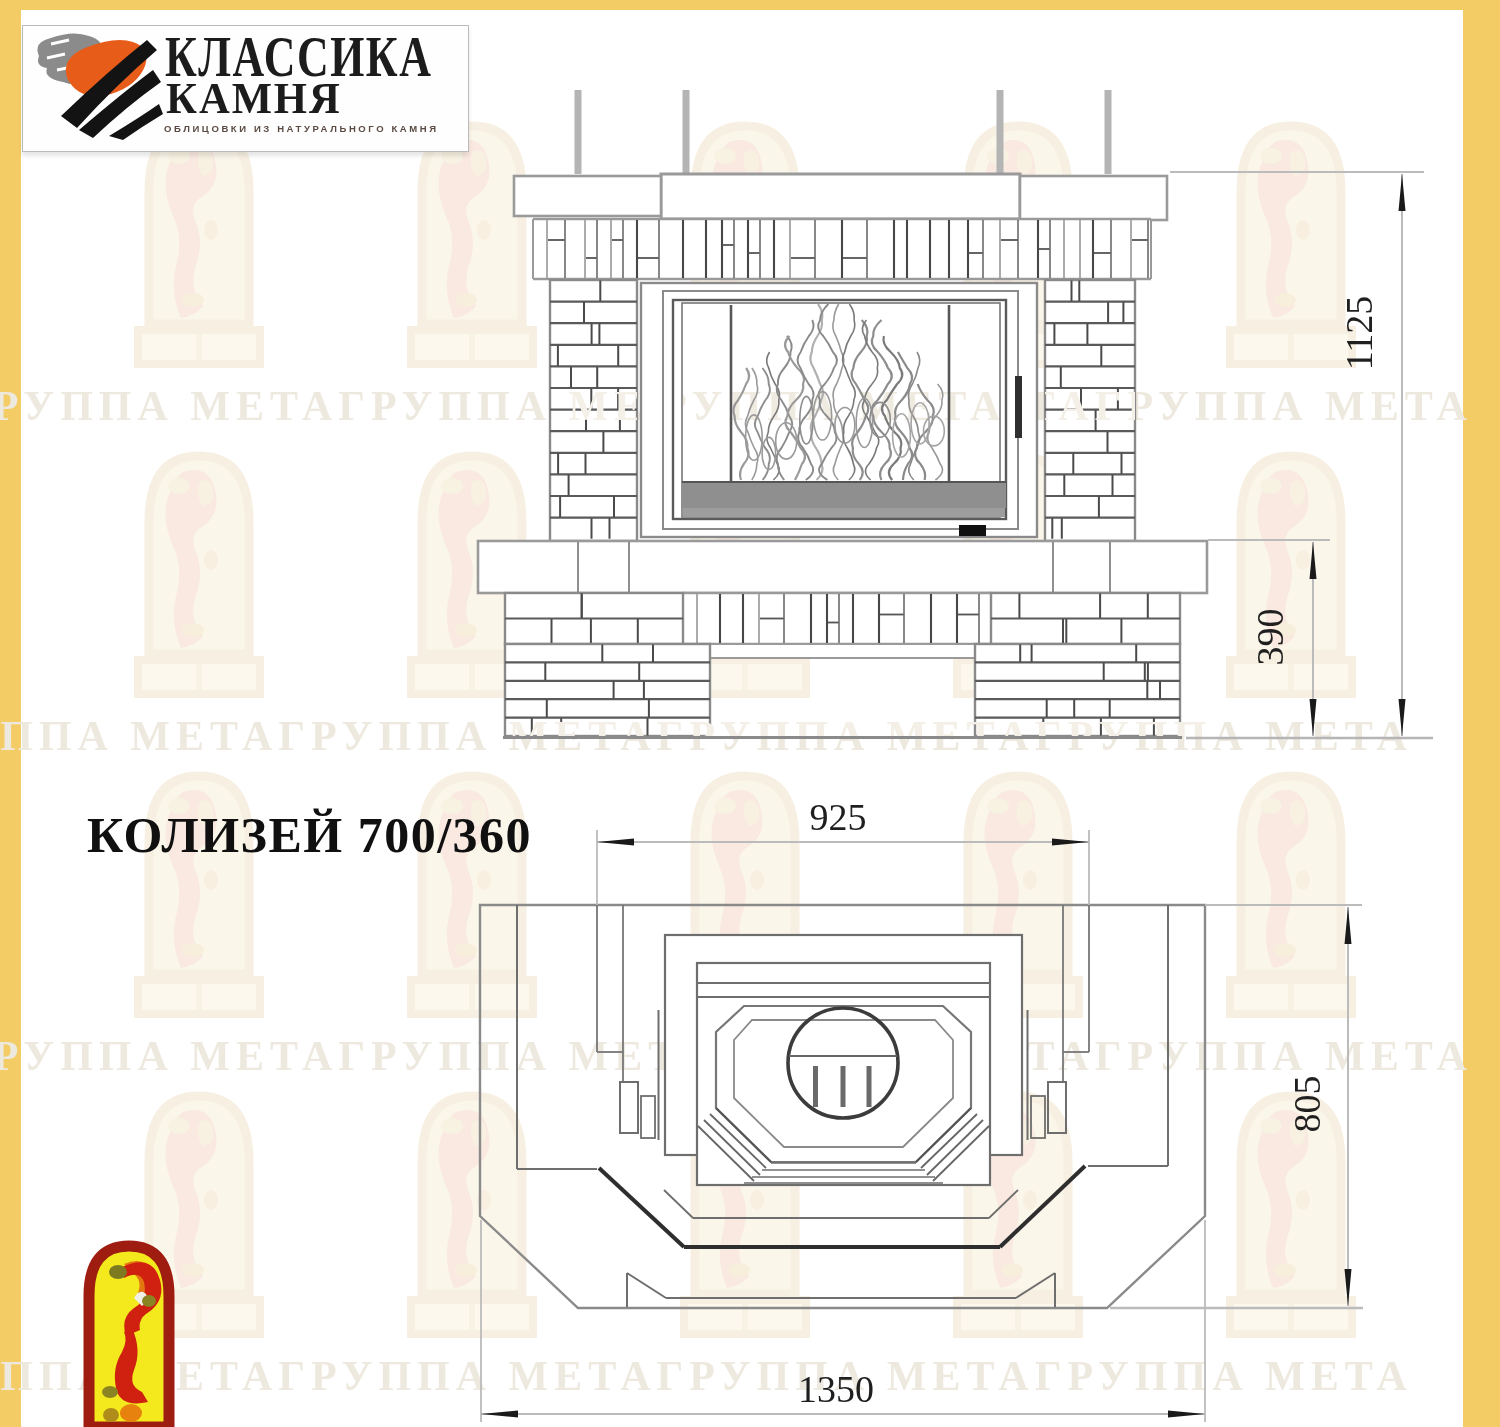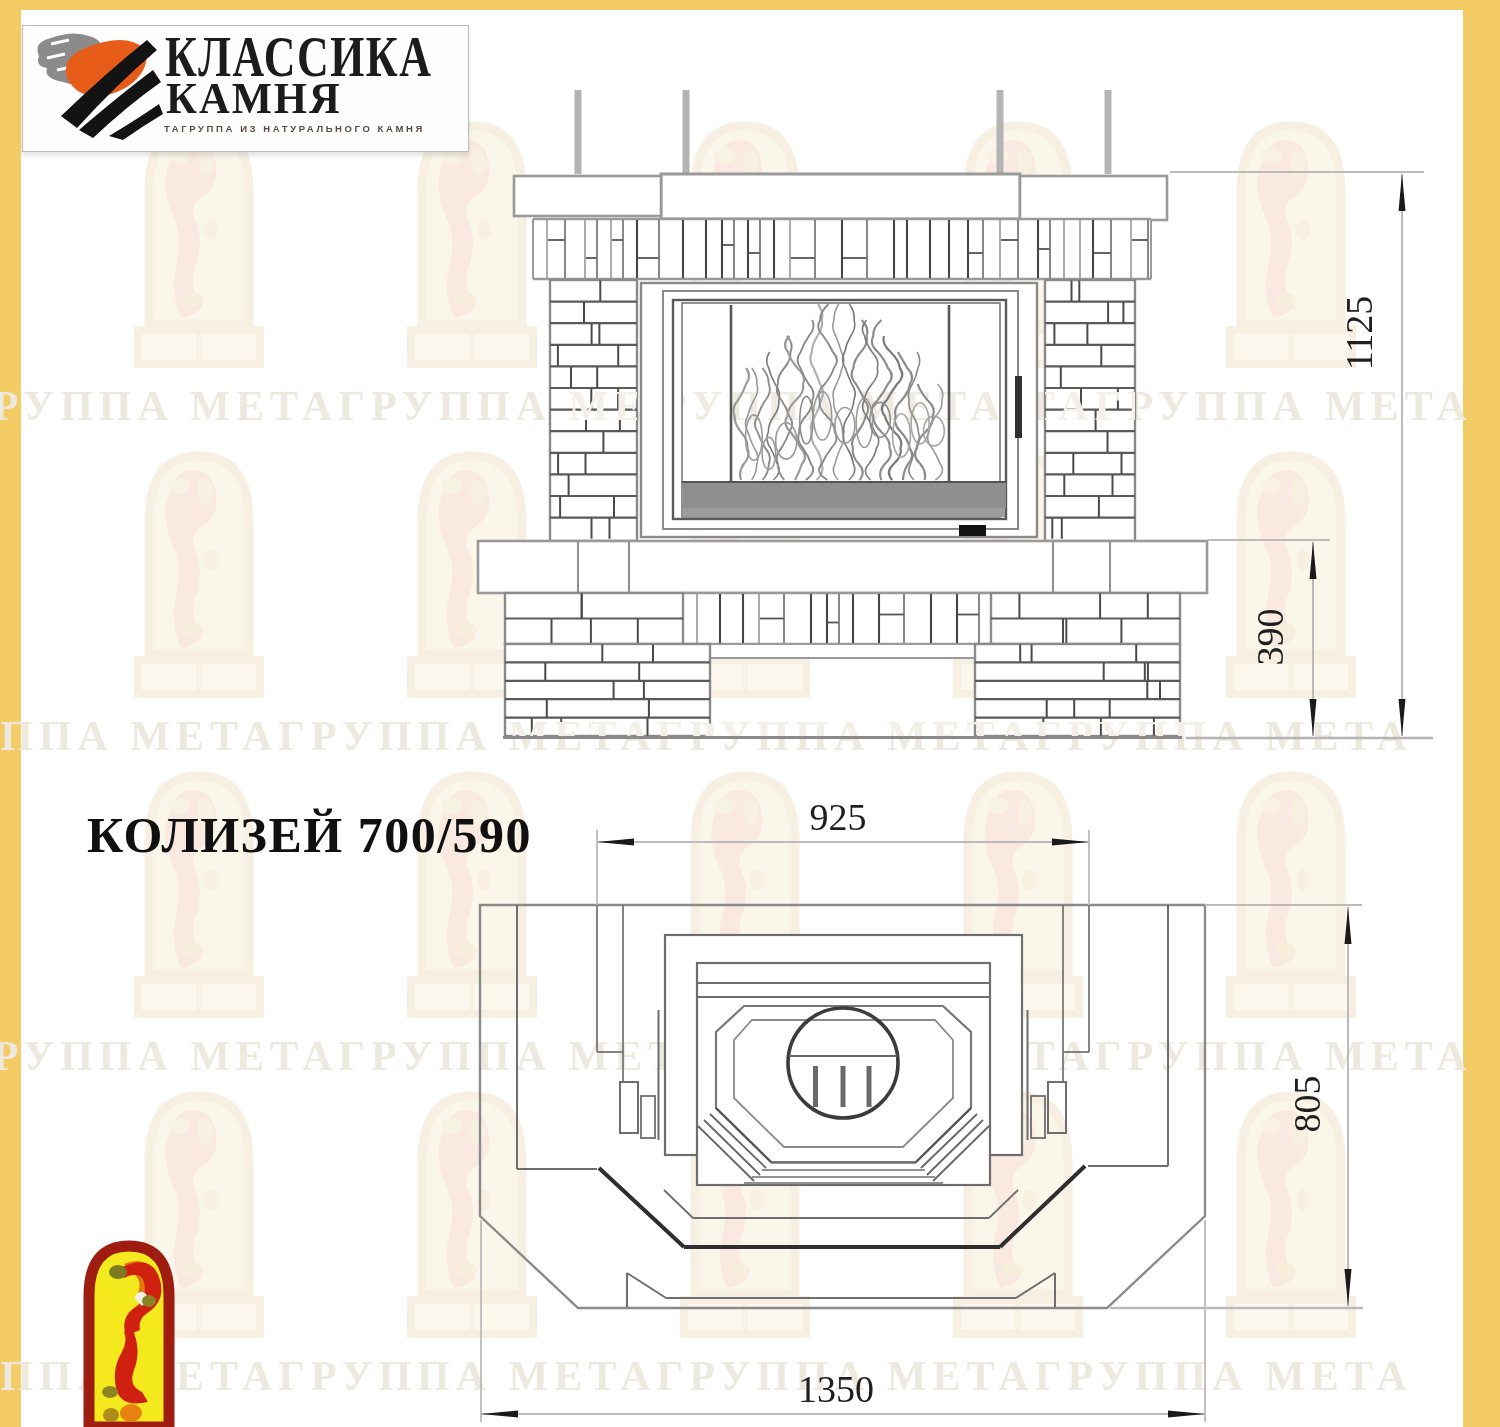--- a/index.html
+++ b/index.html
@@ -508,24 +508,24 @@
 
 <path d="M38 90 Q84 46 124 14 L134 24 Q94 58 54 102 Z" fill="#131313"></path>
 <path d="M56 104 Q98 68 130 44 L138 56 Q104 80 70 112 Z" fill="#131313"></path>
 <path d="M86 110 Q116 92 136 78 L140 88 Q120 100 100 114 Z" fill="#131313"></path>
 </svg>
 
 <div style="position:absolute;left:142px;top:2px;font-family:'Liberation Serif',serif;font-weight:bold;font-size:57px;letter-spacing:2px;color:#1c1c1c;line-height:1.0;transform-origin:0 0;transform:scaleX(0.77)">КЛАССИКА</div>
 
 <div style="position:absolute;left:143px;top:51px;font-family:'Liberation Serif',serif;font-weight:bold;font-size:44px;letter-spacing:2px;color:#1c1c1c;line-height:1.0;transform-origin:0 0;transform:scaleX(0.97)">КАМНЯ</div>
 
-<div style="position:absolute;left:141px;top:97px;font-family:'Liberation Sans',sans-serif;font-weight:bold;font-size:9.5px;letter-spacing:2.6px;color:#5a4a42;white-space:nowrap">ТАГРУППА ИЗ НАТУРАЛЬНОГО КАМНЯ</div>
+<div style="position:absolute;left:141px;top:97px;font-family:'Liberation Sans',sans-serif;font-weight:bold;font-size:9.5px;letter-spacing:2.6px;color:#5a4a42;white-space:nowrap">ОБЛИЦОВКИ ИЗ НАТУРАЛЬНОГО КАМНЯ</div>
 </div>
 
-<div style="position:absolute;left:87px;top:806px;font-family:'Liberation Serif',serif;font-weight:bold;font-size:50px;letter-spacing:1.5px;color:#101010">КОЛИЗЕЙ 700/590</div>
+<div style="position:absolute;left:87px;top:806px;font-family:'Liberation Serif',serif;font-weight:bold;font-size:50px;letter-spacing:1.5px;color:#101010">КОЛИЗЕЙ 700/360</div>
 
 <div style="position:absolute;left:82px;top:1238px;width:94px;height:189px">
 <svg width="94" height="189" viewBox="0 0 94 189">
 <path d="M7 189 L7 58 Q7 8 47 8 Q87 8 87 58 L87 189 Z" fill="#f3e91c" stroke="#9e1c10" stroke-width="11"></path>
 <path d="M42 26 Q66 16 73 40 Q78 56 64 66 L54 60 Q62 44 52 36 Z" fill="#e47612"></path>
 <path d="M38 30 Q70 14 78 42 Q84 64 64 76 Q56 82 58 92 L44 98 Q38 80 52 70 Q66 62 62 44 Q58 32 42 40 Z" fill="#cf2010"></path>
 <path d="M50 90 Q60 112 52 132 Q46 148 60 154 L66 164 Q38 170 34 150 Q30 130 40 114 Q46 102 42 94 Z" fill="#cf2010"></path>
 <path d="M52 60 Q58 50 64 56 Q68 62 60 68 Z" fill="#f0f0e8"></path>
 <ellipse cx="36" cy="34" rx="9" ry="7" fill="#7d7a20"></ellipse>
 <ellipse cx="67" cy="63" rx="7" ry="6" fill="#8a8423"></ellipse>

